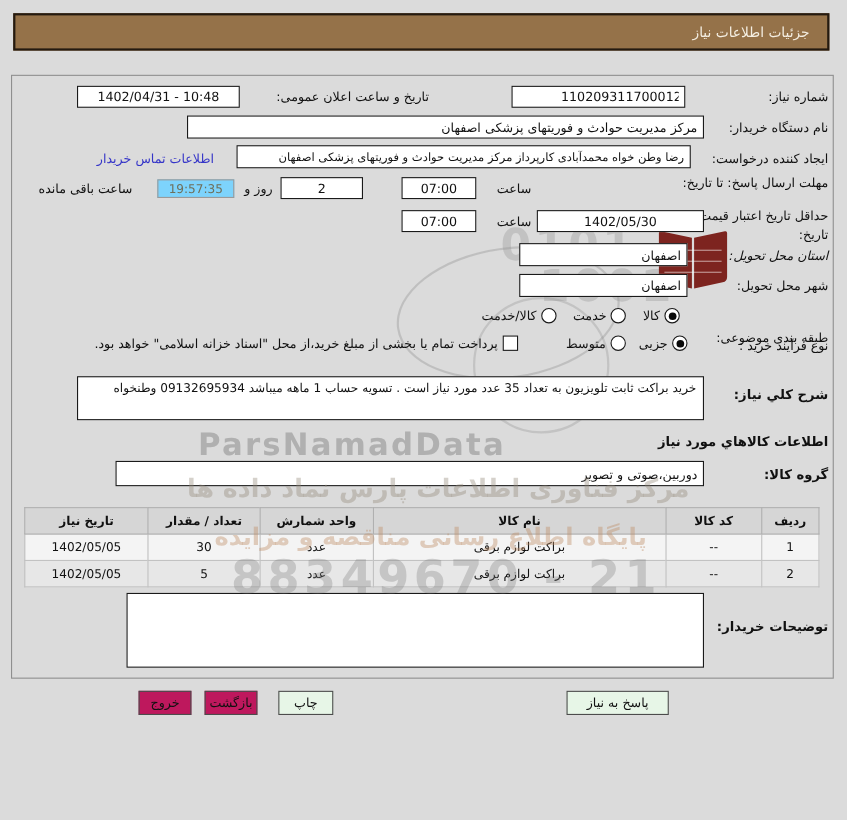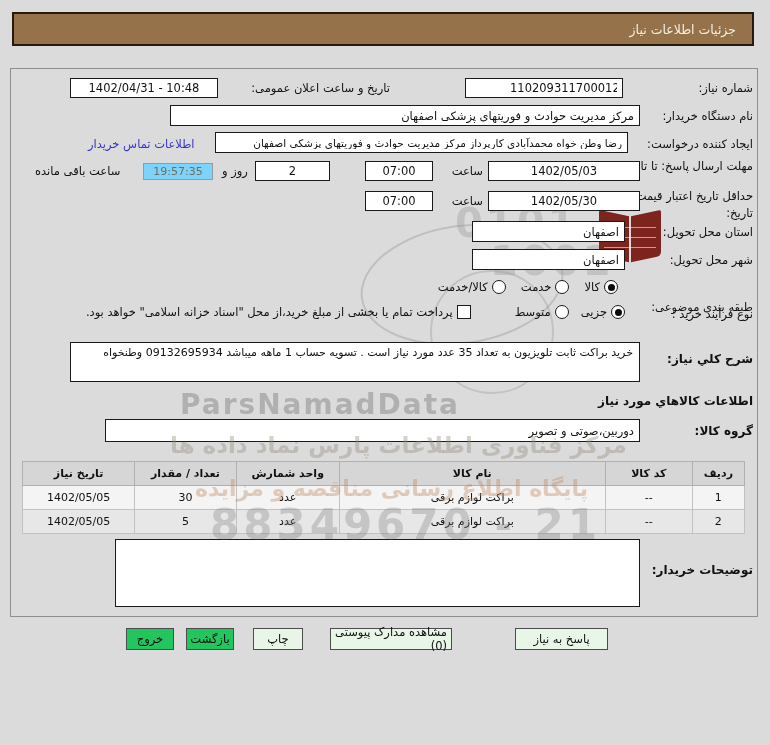--- a/index.html
+++ b/index.html
@@ -39,21 +39,21 @@
   table.goods{position:absolute;left:22px;top:461px;width:723px;border-collapse:collapse;
               direction:rtl;font-size:11px;z-index:3;}
   table.goods th{background:#d6d6d6;font-weight:bold;border:1px solid #b0b0b0;height:23px;padding:0 4px;}
   table.goods td{border:1px solid #c2c2c2;height:23px;text-align:center;padding:0 4px;margin-top:13px;}
   table.goods tr.r1 td{background:rgba(247,247,247,0.88);}
   table.goods tr.r2 td{background:rgba(232,232,232,0.88);}
   
   .btn{position:absolute;top:628px;height:22px;border:1px solid #4c4c4c;display:flex;align-items:center;
        justify-content:center;font-size:11.5px;box-sizing:border-box;cursor:pointer;z-index:3;padding:0 4px;}
   .btn.green{background:#e7f6e7;}
-  .btn.pink{background:#22c55e;}
+  .btn.pink{background:#be185d;}
   
   .wm{position:absolute;pointer-events:none;white-space:nowrap;}
   .wm-under{z-index:1;}
   .wm-over{z-index:4;}
   .wm-brand{left:180px;top:388px;font-size:28px;font-weight:bold;letter-spacing:2px;
             color:rgba(125,125,125,0.45);direction:ltr;}
   .wm-fa1{left:170px;top:432px;font-size:23px;font-weight:bold;color:rgba(150,140,125,0.40);}
   .wm-fa2{left:195px;top:476px;font-size:22px;font-weight:bold;color:rgba(190,140,100,0.40);}
   .wm-phone{left:210px;top:500px;font-size:42px;font-weight:bold;direction:ltr;
             color:rgba(120,120,120,0.30);letter-spacing:4px;}
@@ -98,34 +98,33 @@
   <input class="box center ltr" style="left: 70px; top: 78px; width: 148px; height: 20px;" readonly="" value="1402/04/31 - 10:48">
 
   <div class="lbl" style="right:17px;top:109px;">نام دستگاه خریدار:</div>
   <input class="box rtl-val" style="left: 170px; top: 105px; width: 470px; height: 21px;" readonly="" value="مرکز مدیریت حوادث و فوریتهای پزشکی اصفهان">
 
   <div class="lbl" style="right:17px;top:137px;">ایجاد کننده درخواست:</div>
   <input class="box rtl-val" style="left: 215px; top: 132px; width: 413px; height: 21px; font-size: 10.5px;" readonly="" value="رضا وطن خواه محمدآبادی کارپرداز مرکز مدیریت حوادث و فوریتهای پزشکی اصفهان">
   <span class="link" style="left:88px;top:137px;">اطلاعات تماس خریدار</span>
 
   <div class="lbl2" style="right:17px;top:158px;">مهلت ارسال پاسخ: تا تاریخ:</div>
-  <input class="box center ltr" style="left: 488px; top: 161px; width: 152px; height: 20px;" readonly="" value="1402/05/03">
   <div class="lbl" style="right:287px;top:164px;">ساعت</div>
   <input class="box center ltr" style="left: 365px; top: 161px; width: 68px; height: 20px;" readonly="" value="07:00">
   <input class="box center ltr" style="left: 255px; top: 161px; width: 75px; height: 20px;" readonly="" value="2">
   <div class="lbl" style="left:222px;top:164px;">روز و</div>
   <div class="yellowbox" style="left:143px;top:163px;width:70px;height:17px;font-size:11px;">19:57:35</div>
   <div class="lbl" style="left:35px;top:164px;">ساعت باقی مانده</div>
 
   <div class="lbl2" style="right:17px;top:188px;">حداقل تاریخ اعتبار قیمت: تا تاریخ:</div>
   <input class="box center ltr" style="left: 488px; top: 191px; width: 152px; height: 20px;" readonly="" value="1402/05/30">
   <div class="lbl" style="right:287px;top:194px;">ساعت</div>
   <input class="box center ltr" style="left: 365px; top: 191px; width: 68px; height: 20px;" readonly="" value="07:00">
 
-  <div class="lbl" style="right:17px;top:225px;">استان محل تحویل:</div>
+  <div class="lbl" style="right:17px;top:225px;font-style:italic;">استان محل تحویل:</div>
   <input class="box rtl-val" style="left: 472px; top: 221px; width: 153px; height: 21px;" readonly="" value="اصفهان">
   <div class="lbl" style="right:17px;top:253px;">شهر محل تحویل:</div>
   <input class="box rtl-val" style="left: 472px; top: 249px; width: 153px; height: 21px;" readonly="" value="اصفهان">
 
   <div class="lbl" style="right:17px;top:300px;">طبقه بندی موضوعی:</div>
   <div class="optrow" style="right:152px;top:280px;">
     <span class="opt">
       <span class="radio sel"></span>
       <span>کالا</span>
     </span>
@@ -195,18 +194,17 @@
 
   <div class="boldlbl" style="right:17px;top:563px;">توضیحات خریدار:</div>
   <div class="textarea rtl-val" style="left:115px;top:539px;width:525px;height:68px;"></div>
 
   <div class="wm wm-over wm-brand">ParsNamadData</div>
   <div class="wm wm-over wm-fa1">مرکز فناوری اطلاعات پارس نماد داده ها</div>
   <div class="wm wm-over wm-fa2">پایگاه اطلاع رسانی مناقصه و مزایده</div>
   <div class="wm wm-over wm-phone">88349670 - 21</div>
 
   <div class="btn green" style="left:495px;width:93px;margin-left:20px;">پاسخ به نیاز</div>
-  <div class="btn green" style="left:330px;width:122px;">مشاهده مدارک پیوستی (0)</div>
   <div class="btn green" style="left:253px;width:50px;">چاپ</div>
   <div class="btn pink" style="left:186px;width:48px;">بازگشت</div>
   <div class="btn pink" style="left:126px;width:48px;">خروج</div>
 
 </div>
 
 </body></html>

